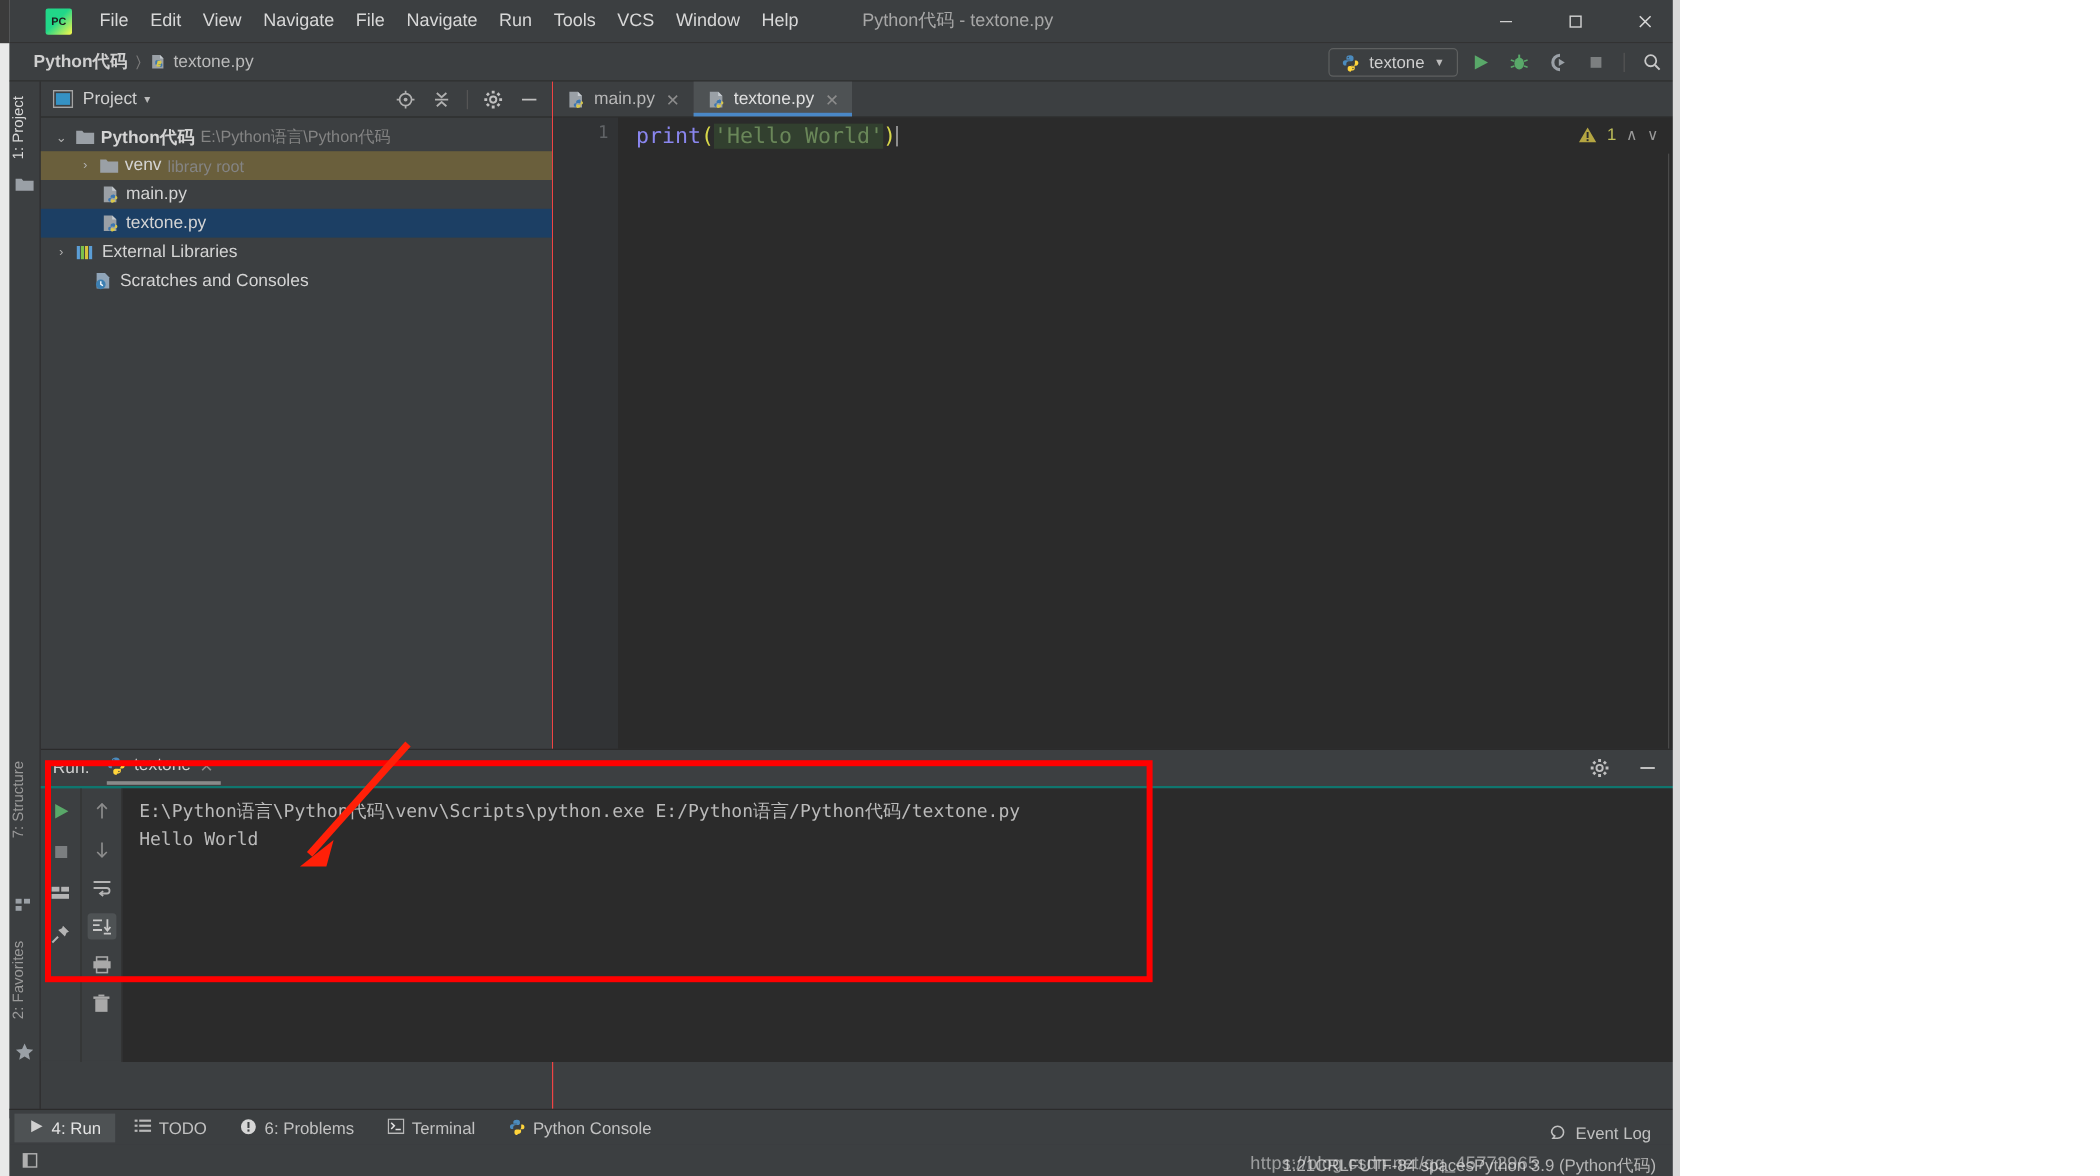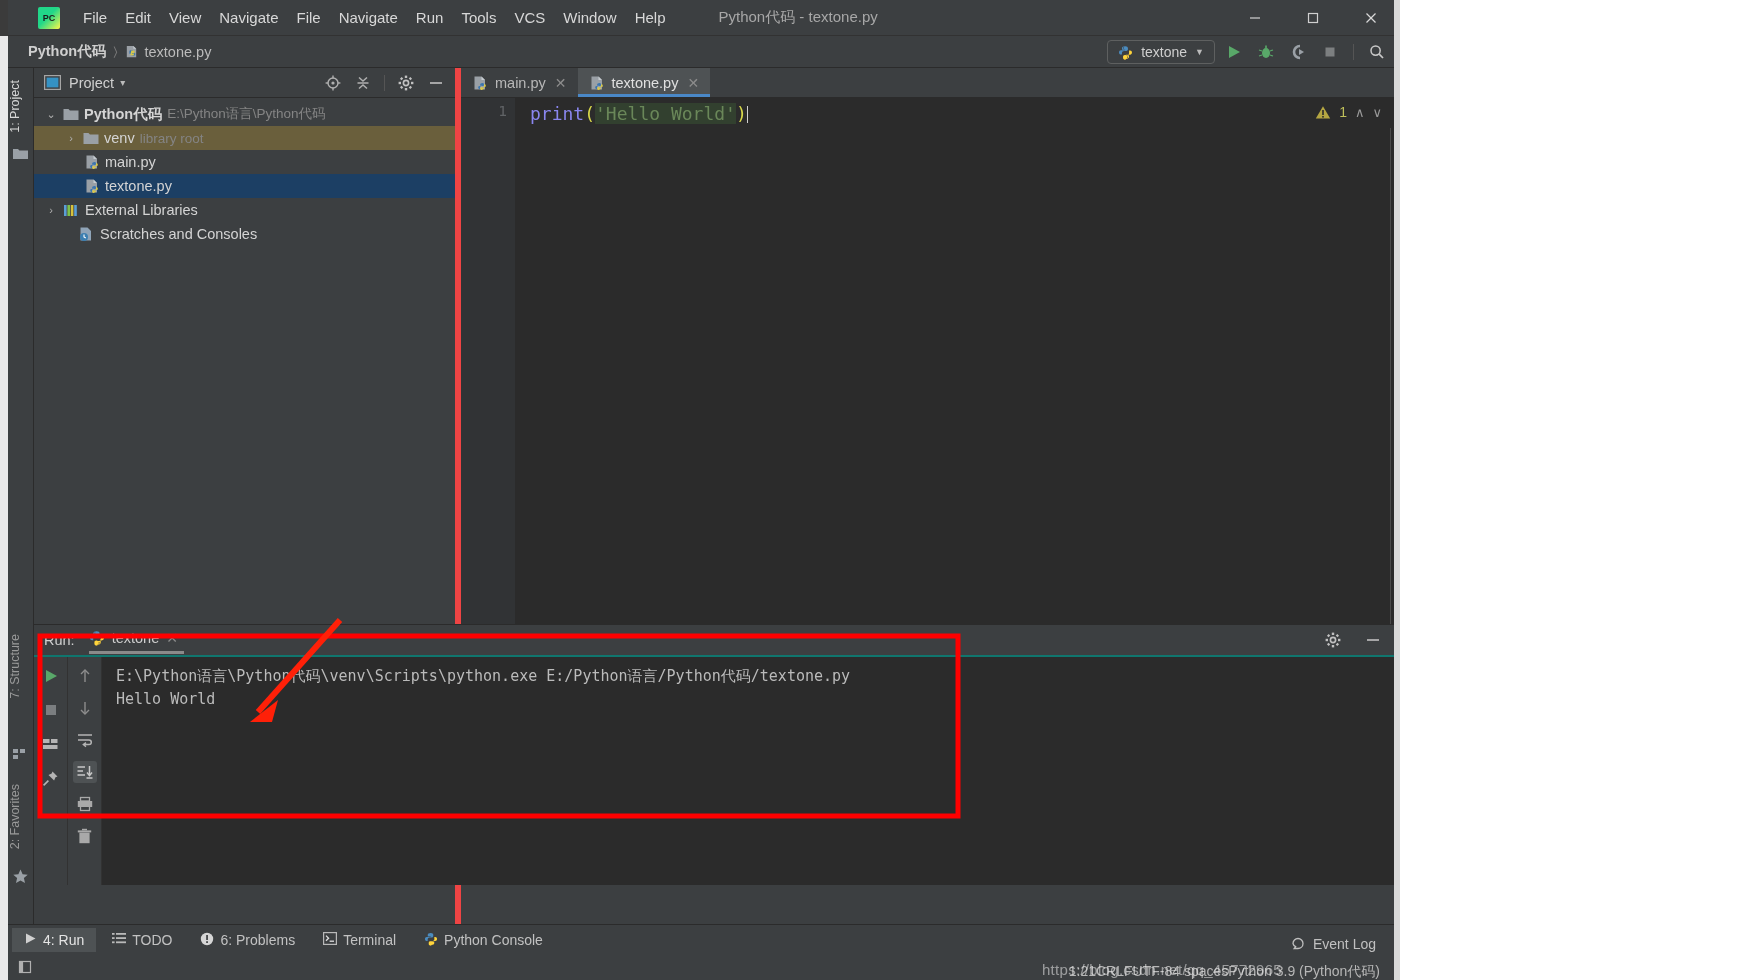--- a/index.html
+++ b/index.html
@@ -89,21 +89,21 @@
     padding: 6px 0; text-align: left; white-space: nowrap;
   }
   .vtab.active { color: #d8d8d8; }
   .vicon {
     position: absolute; left: 4px; width: 17px; height: 17px;
   }
 
   
   .project-panel {
     position: absolute; left: 34px; top: 68px; width: 427px; bottom: 48px;
-    background: #3c3f41; border-right: 6px solid #ef4444;
+    background: #3c3f41; border-right: 1px solid #ef4444;
   }
   .pp-header {
     height: 30px; display: flex; align-items: center;
     padding: 0 6px 0 10px; border-bottom: 1px solid #2b2b2b;
   }
   .pp-title {
     font-size: 14.5px; color: #d0d0d0; margin-left: 8px; margin-right: 6px;
   }
   .pp-header-tools { margin-left: auto; display: flex; align-items: center; gap: 4px; }
   .pp-divider { width:1px; height:16px; background:#555; margin:0 4px; }

